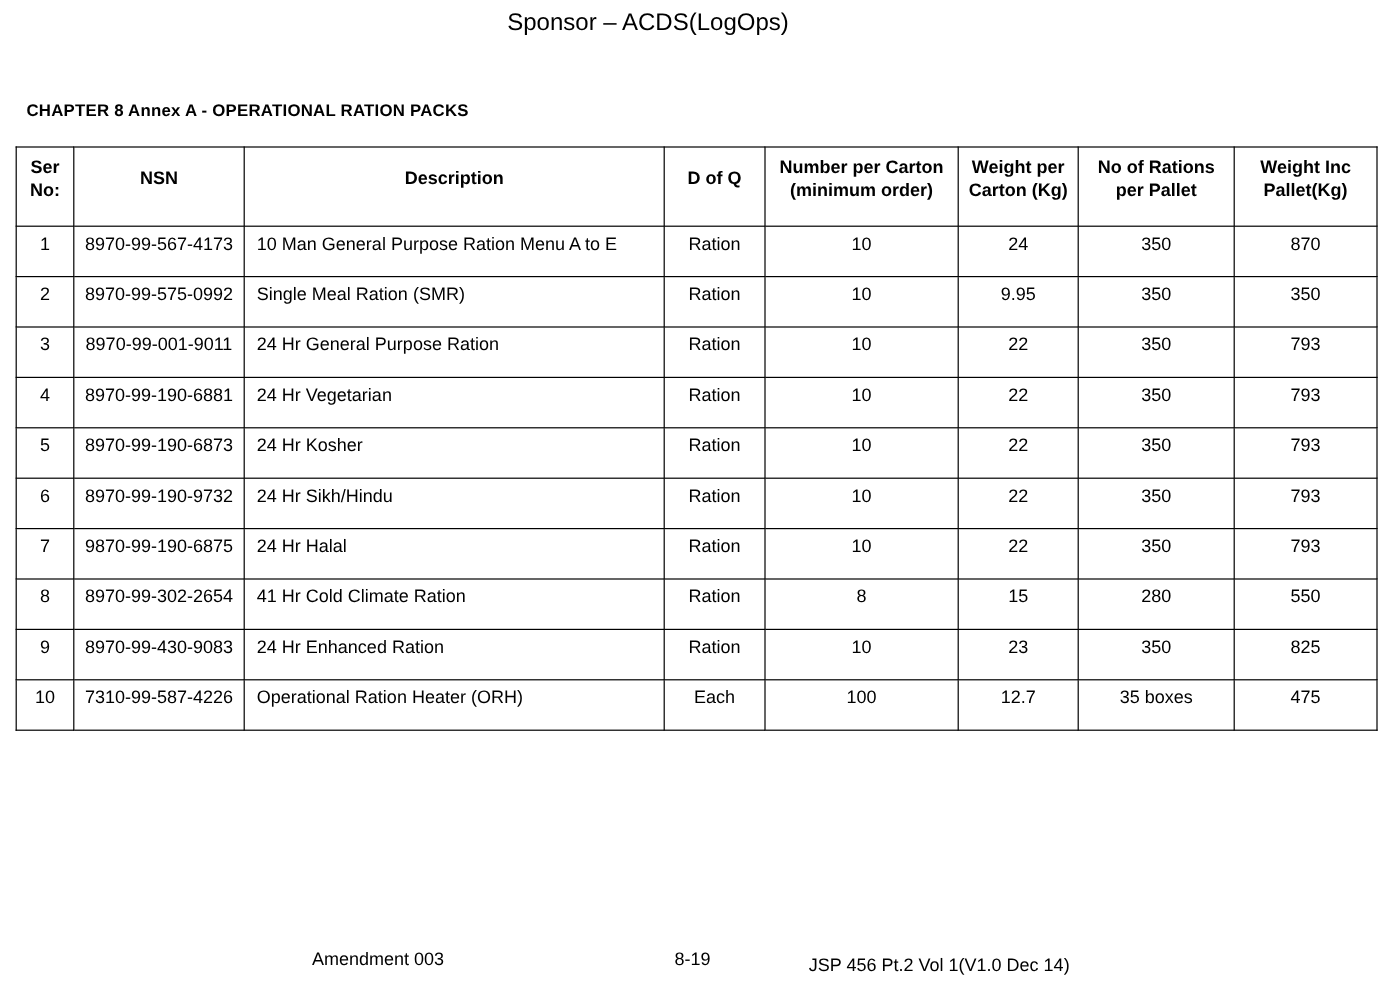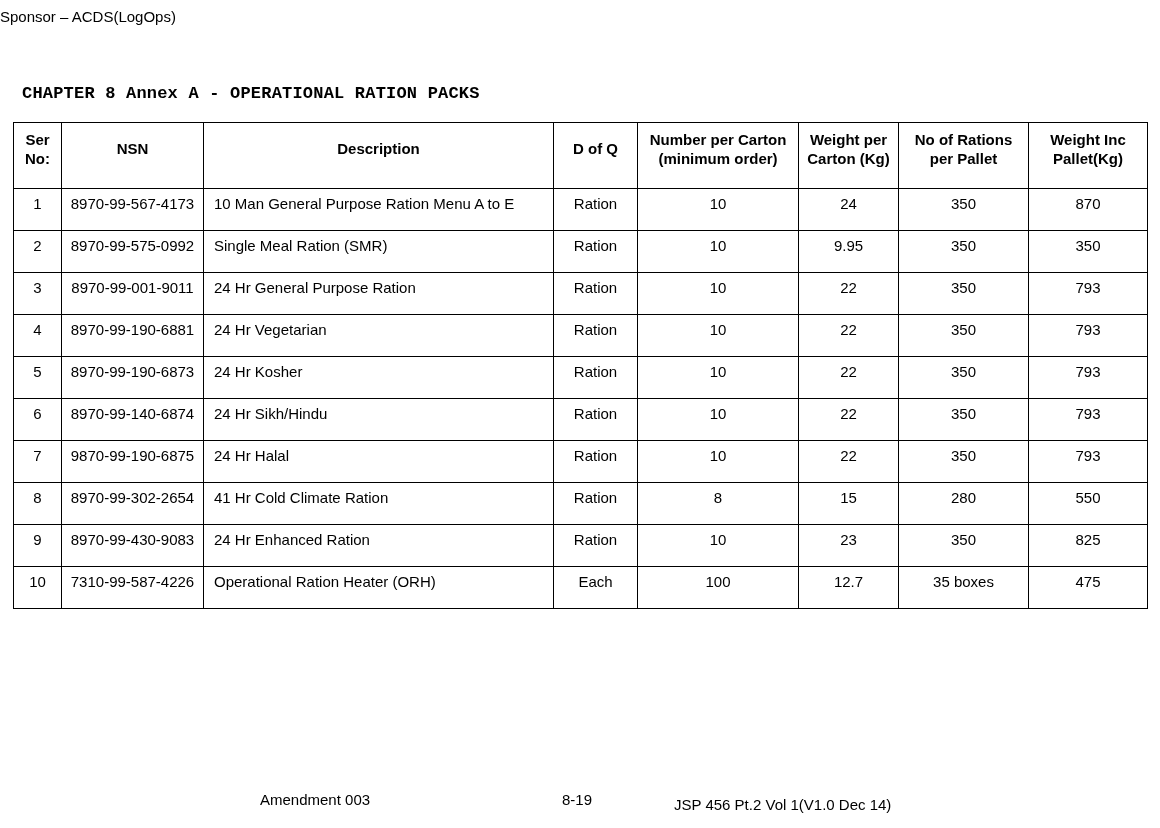--- a/index.html
+++ b/index.html
@@ -8,30 +8,29 @@
     background: #ffffff;
     color: #000000;
     font-family: "Liberation Sans", sans-serif;
     position: relative;
     overflow: hidden;
   }
   .sponsor-line {
     position: absolute;
     top: 8px; left: 0;
     width: 1080px;
-    text-align: left;
-    font-size: 15px;
+    text-align: center;
+    font-size: 20px;
   }
   .page-title {
     position: absolute;
     top: 84px; left: 22px;
-    font-size: 17px;
+    font-size: 14px;
     font-weight: bold;
     letter-spacing: 0.2px;
-    font-family: Liberation Mono, monospace;
   }
   table.ration-table {
     position: absolute;
     top: 122px; left: 13px;
     width: 1134px;
     border-collapse: collapse;
     table-layout: fixed;
   }
   .ration-table th, .ration-table td {
     border: 1.5px solid #000000;
@@ -143,21 +142,21 @@
         <td class="col1">8970-99-190-6873</td>
         <td class="col2">24 Hr Kosher</td>
         <td class="col3">Ration</td>
         <td class="col4">10</td>
         <td class="col5">22</td>
         <td class="col6">350</td>
         <td class="col7">793</td>
       </tr>
       <tr>
         <td class="col0">6</td>
-        <td class="col1">8970-99-140-6874</td>
+        <td class="col1">8970-99-190-9732</td>
         <td class="col2">24 Hr Sikh/Hindu</td>
         <td class="col3">Ration</td>
         <td class="col4">10</td>
         <td class="col5">22</td>
         <td class="col6">350</td>
         <td class="col7">793</td>
       </tr>
       <tr>
         <td class="col0">7</td>
         <td class="col1">9870-99-190-6875</td>

